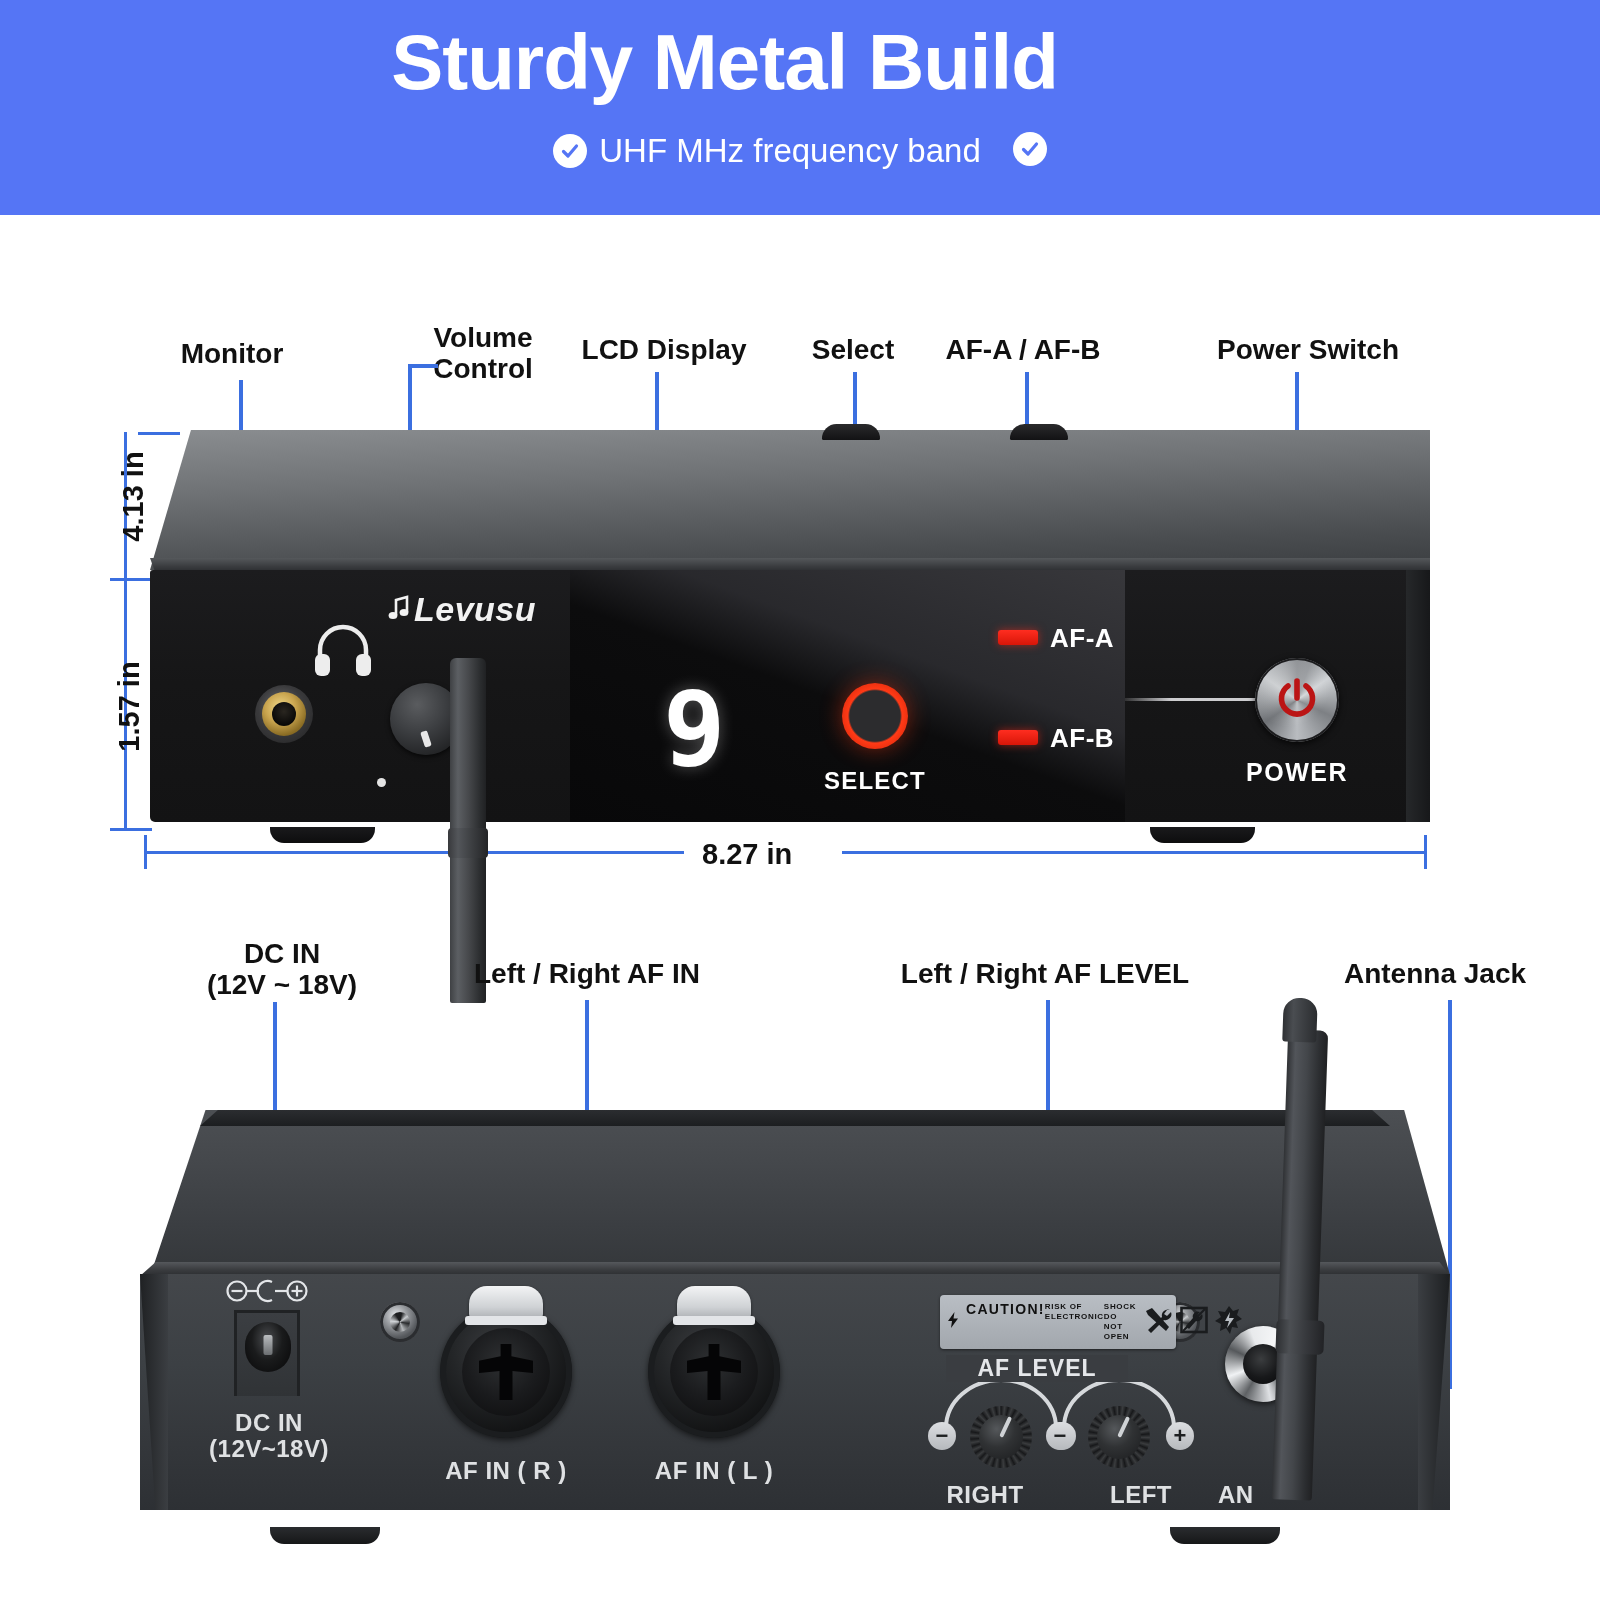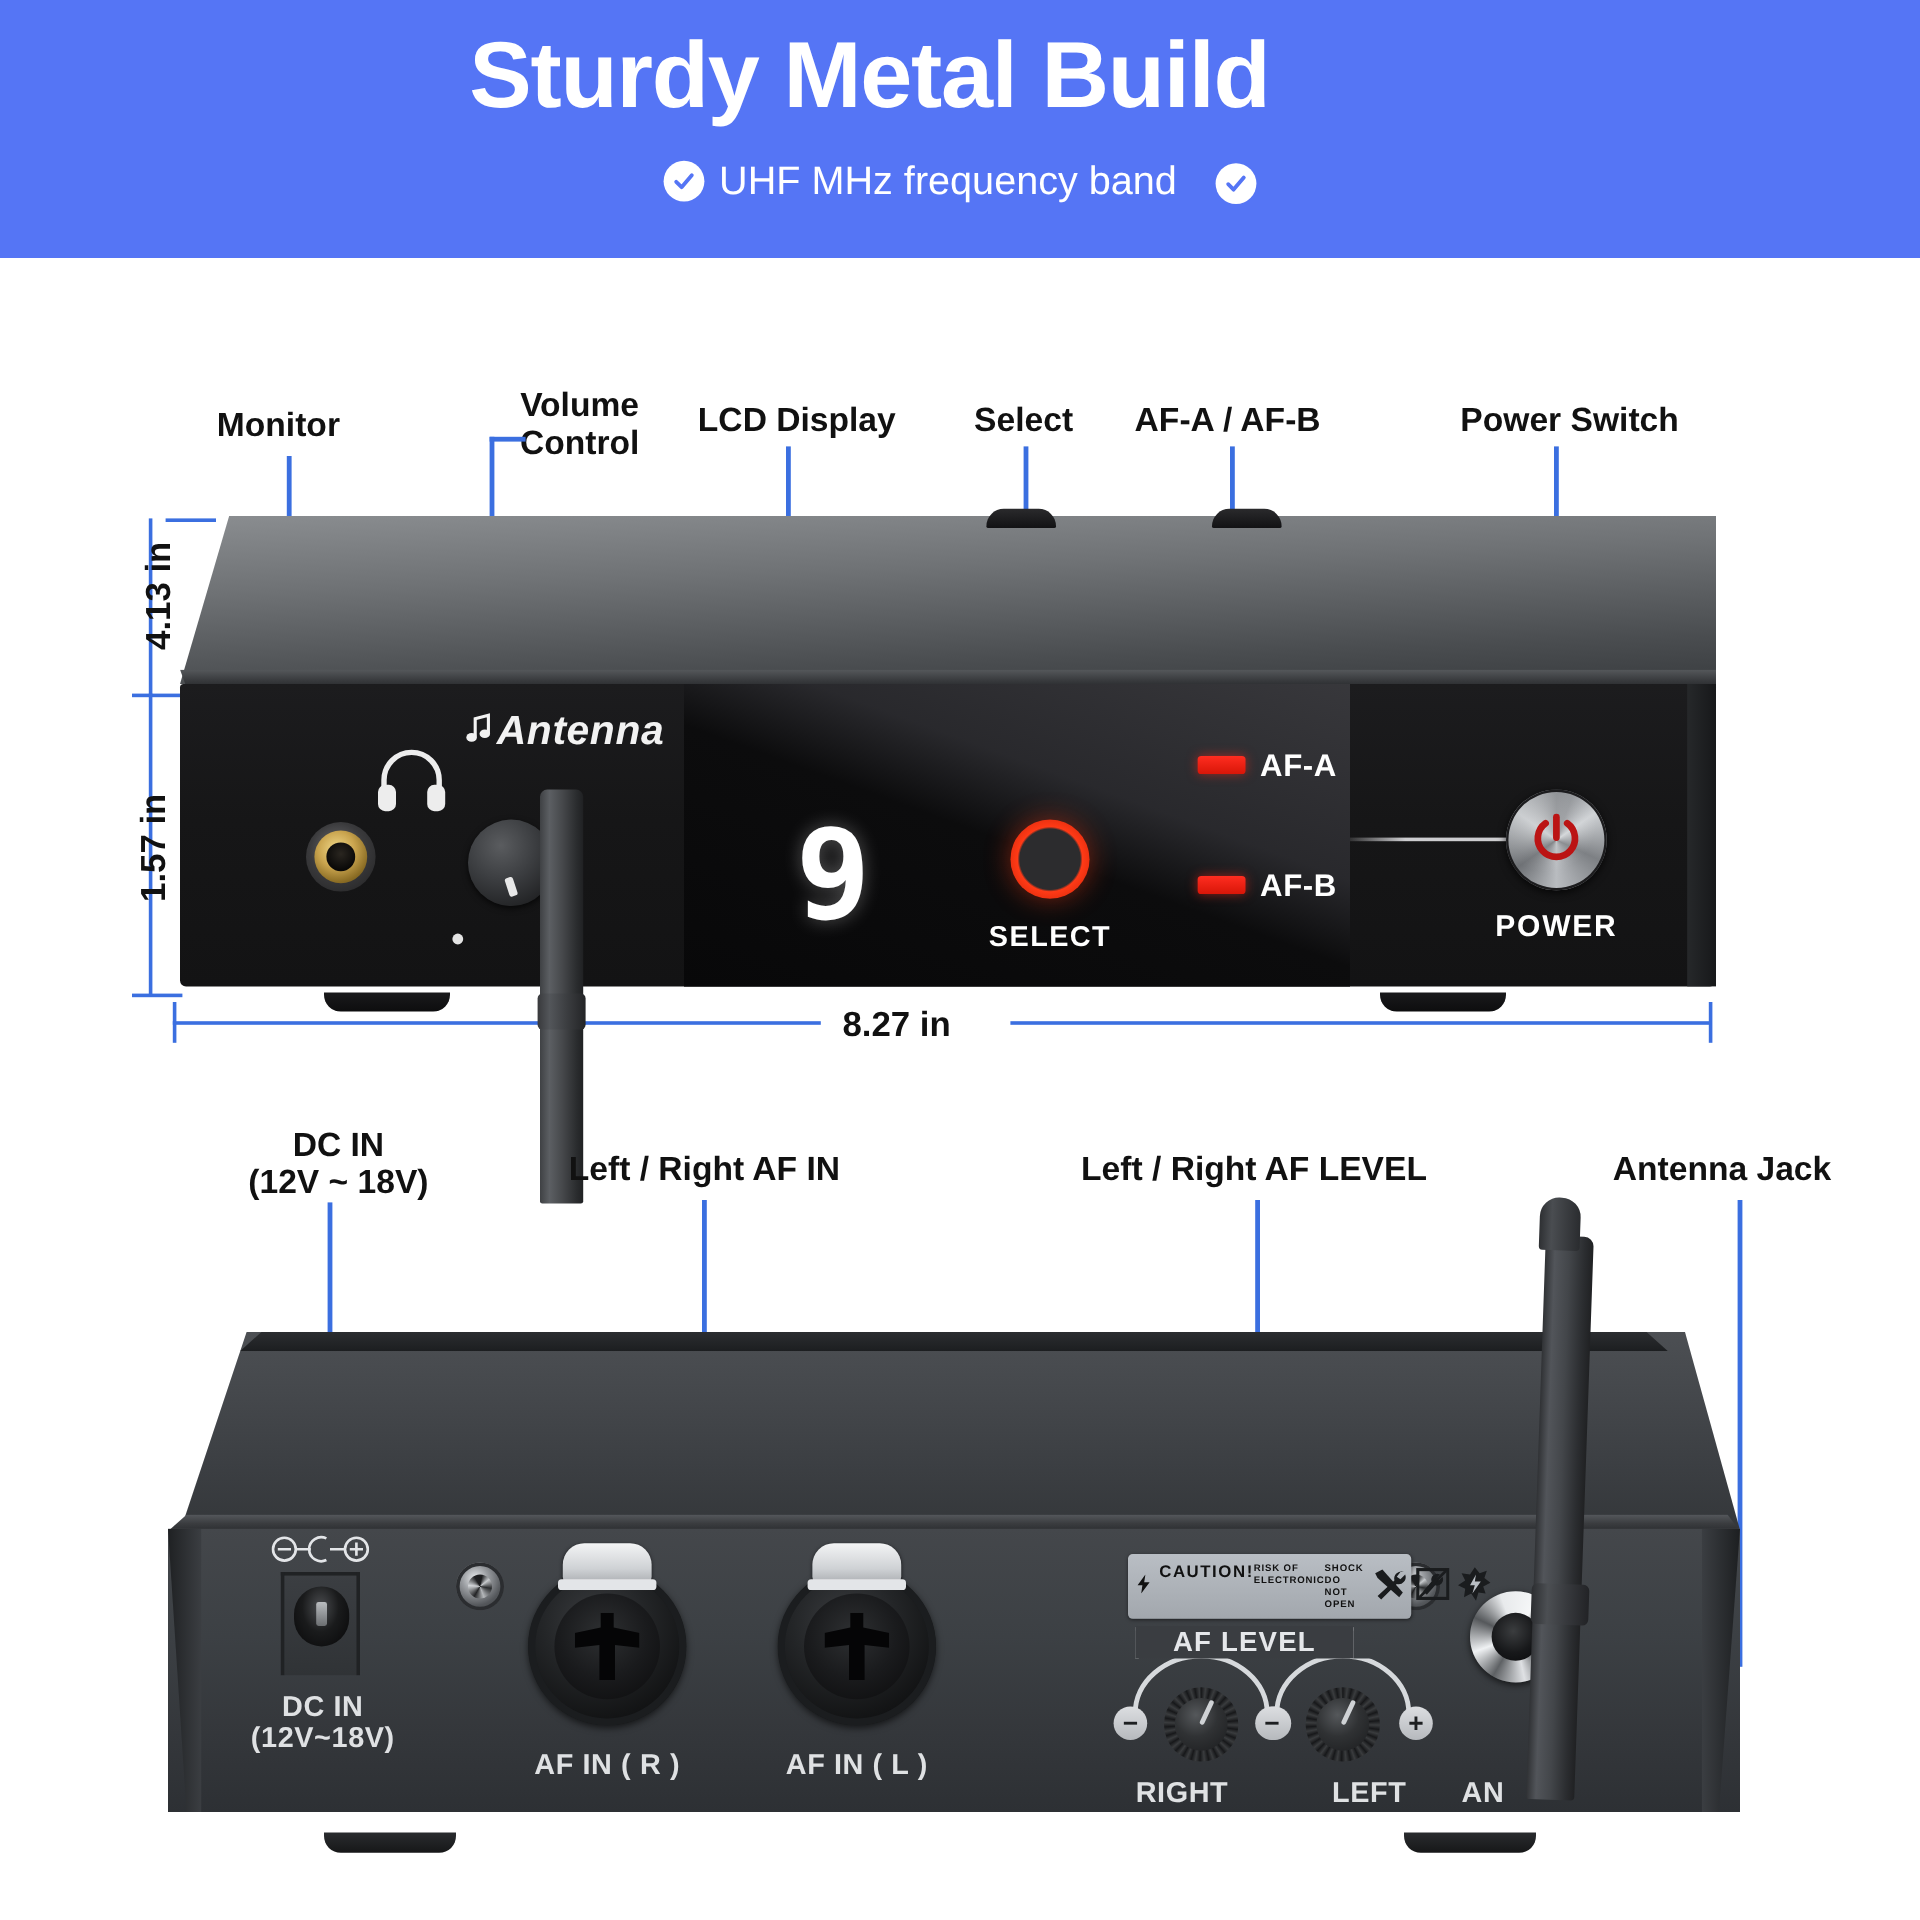--- a/index.html
+++ b/index.html
@@ -20,21 +20,21 @@
     position:absolute; left:0; top:22px; width:1449px;
     text-align:center;
     color:#ffffff;
     font-size:78px;
     font-weight:bold;
     letter-spacing:-1px;
     line-height:1.05;
   }
   #banner-bullets {
     position:absolute; left:0; top:132px; width:1600px;
-    display:flex; justify-content:center; align-items:flex-end;
+    display:flex; justify-content:center; align-items:flex-start;
     gap:32px;
   }
   .bullet { display:flex; align-items:center; gap:12px; }
   .bullet-text { color:#ffffff; font-size:33px; font-weight:400; white-space:nowrap; }
   .check-circle {
     width:34px; height:34px; border-radius:50%;
     background:#ffffff;
     display:flex; align-items:center; justify-content:center;
     flex:0 0 auto;
   }
@@ -488,21 +488,21 @@
   <div class="foot" style="left:1000px;"></div>
 
   <div id="brand">
     <span>
       <svg width="22" height="26" viewBox="0 0 22 26">
         <path d="M8 20 V5 L19 2 V17" stroke="#f2f2f2" stroke-width="2.6" fill="none"></path>
         <ellipse cx="5" cy="20.5" rx="4.4" ry="3.6" fill="#f2f2f2"></ellipse>
         <ellipse cx="16" cy="17.5" rx="4.4" ry="3.6" fill="#f2f2f2"></ellipse>
       </svg>
     </span>
-    <span id="brand-text">Antenna</span>
+    <span id="brand-text">Levusu</span>
   </div>
 
   <span id="hp-icon">
     <svg width="62" height="58" viewBox="0 0 62 58">
       <path d="M8 36 V30 A23 23 0 0 1 54 30 V36" stroke="#ededed" stroke-width="4.5" fill="none" stroke-linecap="round"></path>
       <rect x="3" y="34" width="15" height="22" rx="6" fill="#ededed"></rect>
       <rect x="44" y="34" width="15" height="22" rx="6" fill="#ededed"></rect>
     </svg>
   </span>
 

